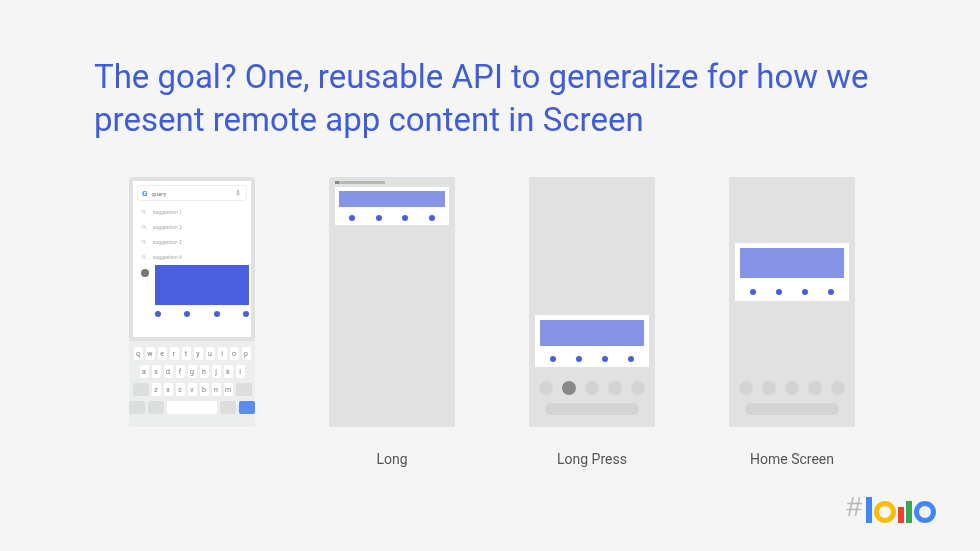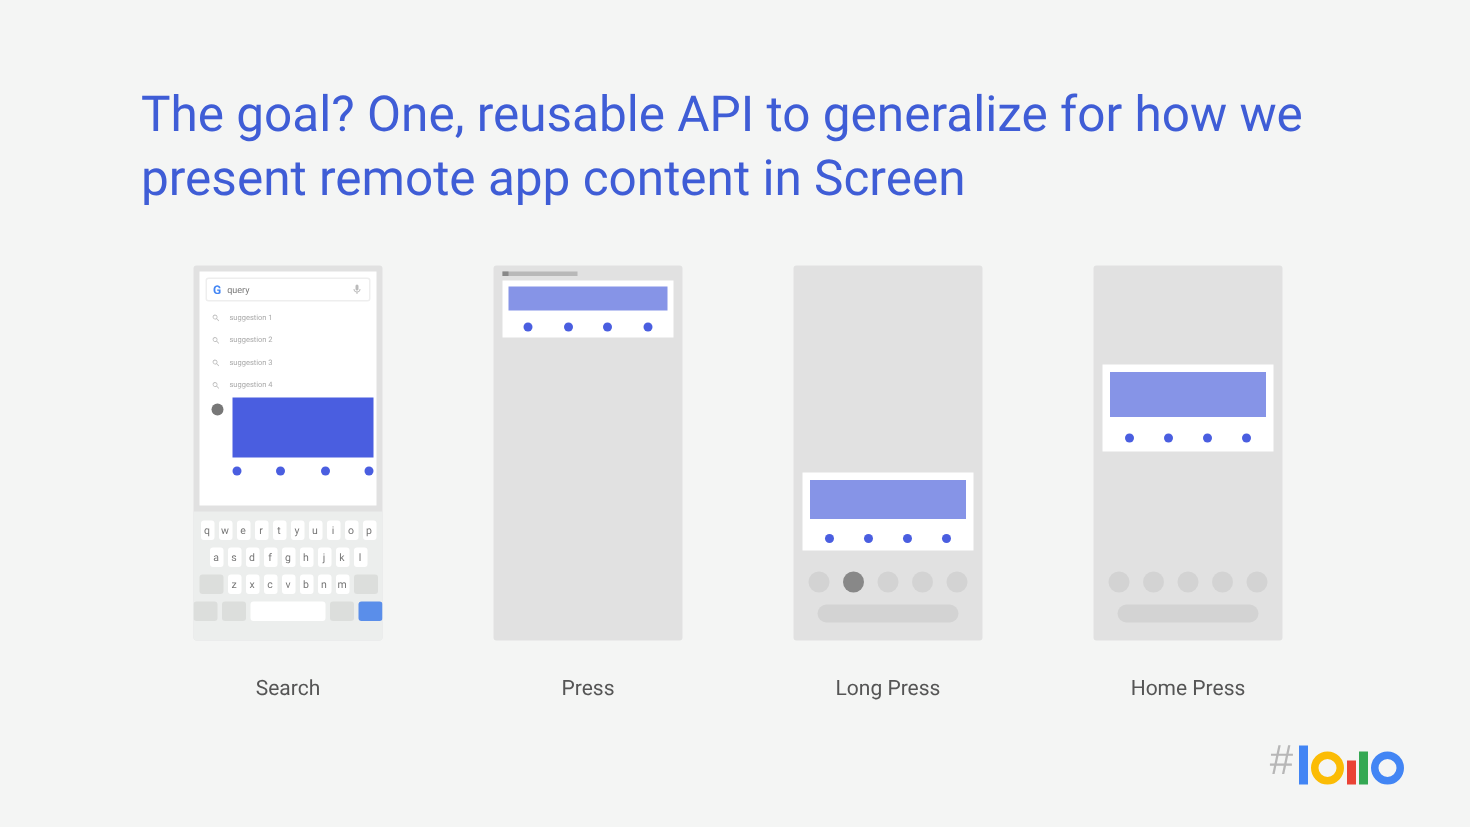--- a/index.html
+++ b/index.html
@@ -202,38 +202,37 @@
           </div>
         <div class="kb-row kb-r4">
           <div class="kb-key kb-wide"></div>
           <div class="kb-key kb-wide"></div>
           <div class="kb-key kb-space"></div>
           <div class="kb-key kb-wide"></div>
           <div class="kb-key kb-wide kb-send"></div>
         </div>
       </div>
     </div>
-    <div class="caption">Search</div>
   </div>
 
   <div class="col col2">
     <div class="phone">
       <div class="p2-sb"></div>
       <div class="p2-sb2"></div>
       <div class="p2-widget">
         <div class="p2-card"></div>
         <div class="p2-dots">
             <span></span>
             <span></span>
             <span></span>
             <span></span>
           </div>
       </div>
     </div>
-    <div class="caption">Press</div>
+    <div class="caption">Long</div>
   </div>
 
   <div class="col col3">
     <div class="phone">
       <div class="p3-widget">
         <div class="p3-card"></div>
         <div class="p3-dots">
             <span></span>
             <span></span>
             <span></span>
@@ -265,21 +264,21 @@
       </div>
       <div class="p4-apps">
           <span></span>
           <span></span>
           <span></span>
           <span></span>
           <span></span>
         </div>
       <div class="p4-bar"></div>
     </div>
-    <div class="caption">Home Press</div>
+    <div class="caption">Home Screen</div>
   </div>
 
 </div>
 
 <div class="logo">
   <span class="hash">#</span>
   <span class="bar-b"></span>
   <span class="circ-y"></span>
   <span class="bar-r"></span>
   <span class="bar-g"></span>

